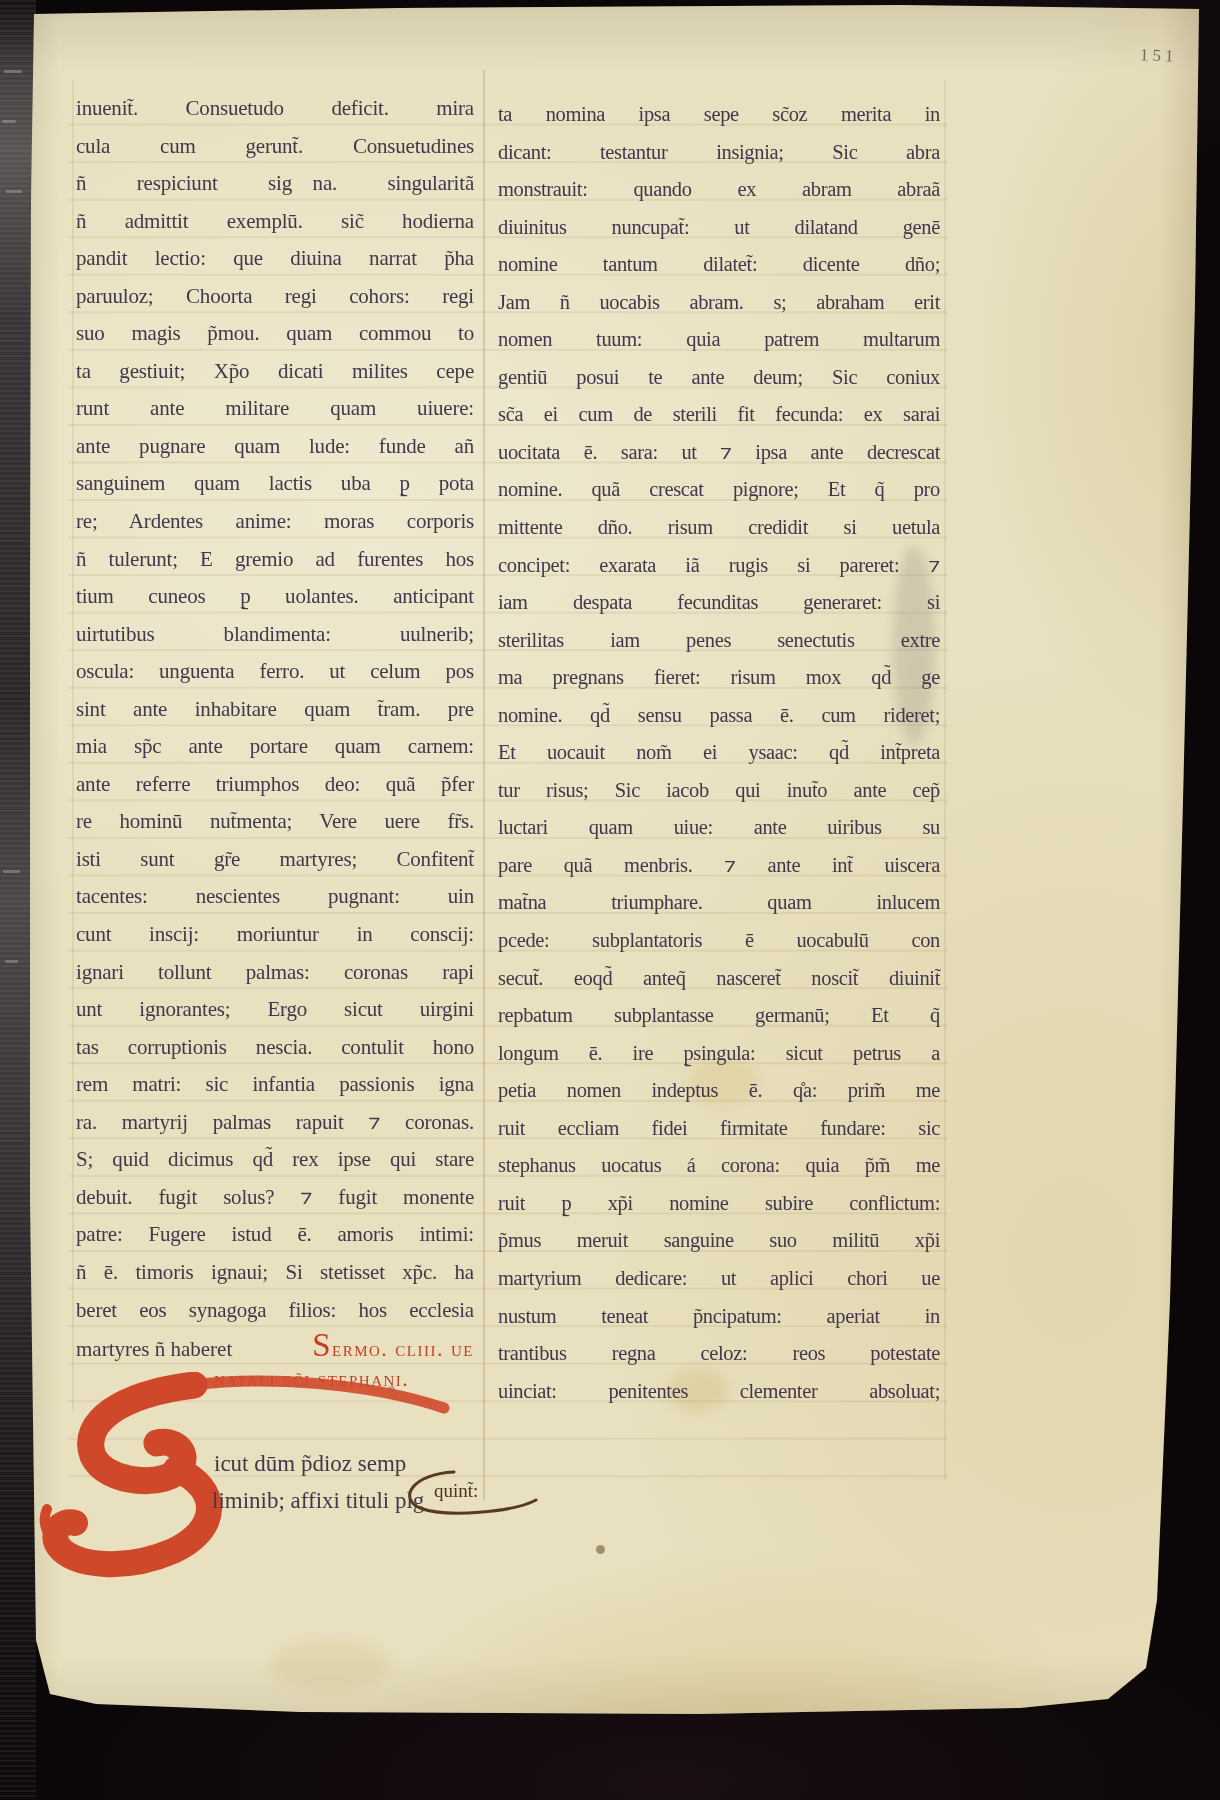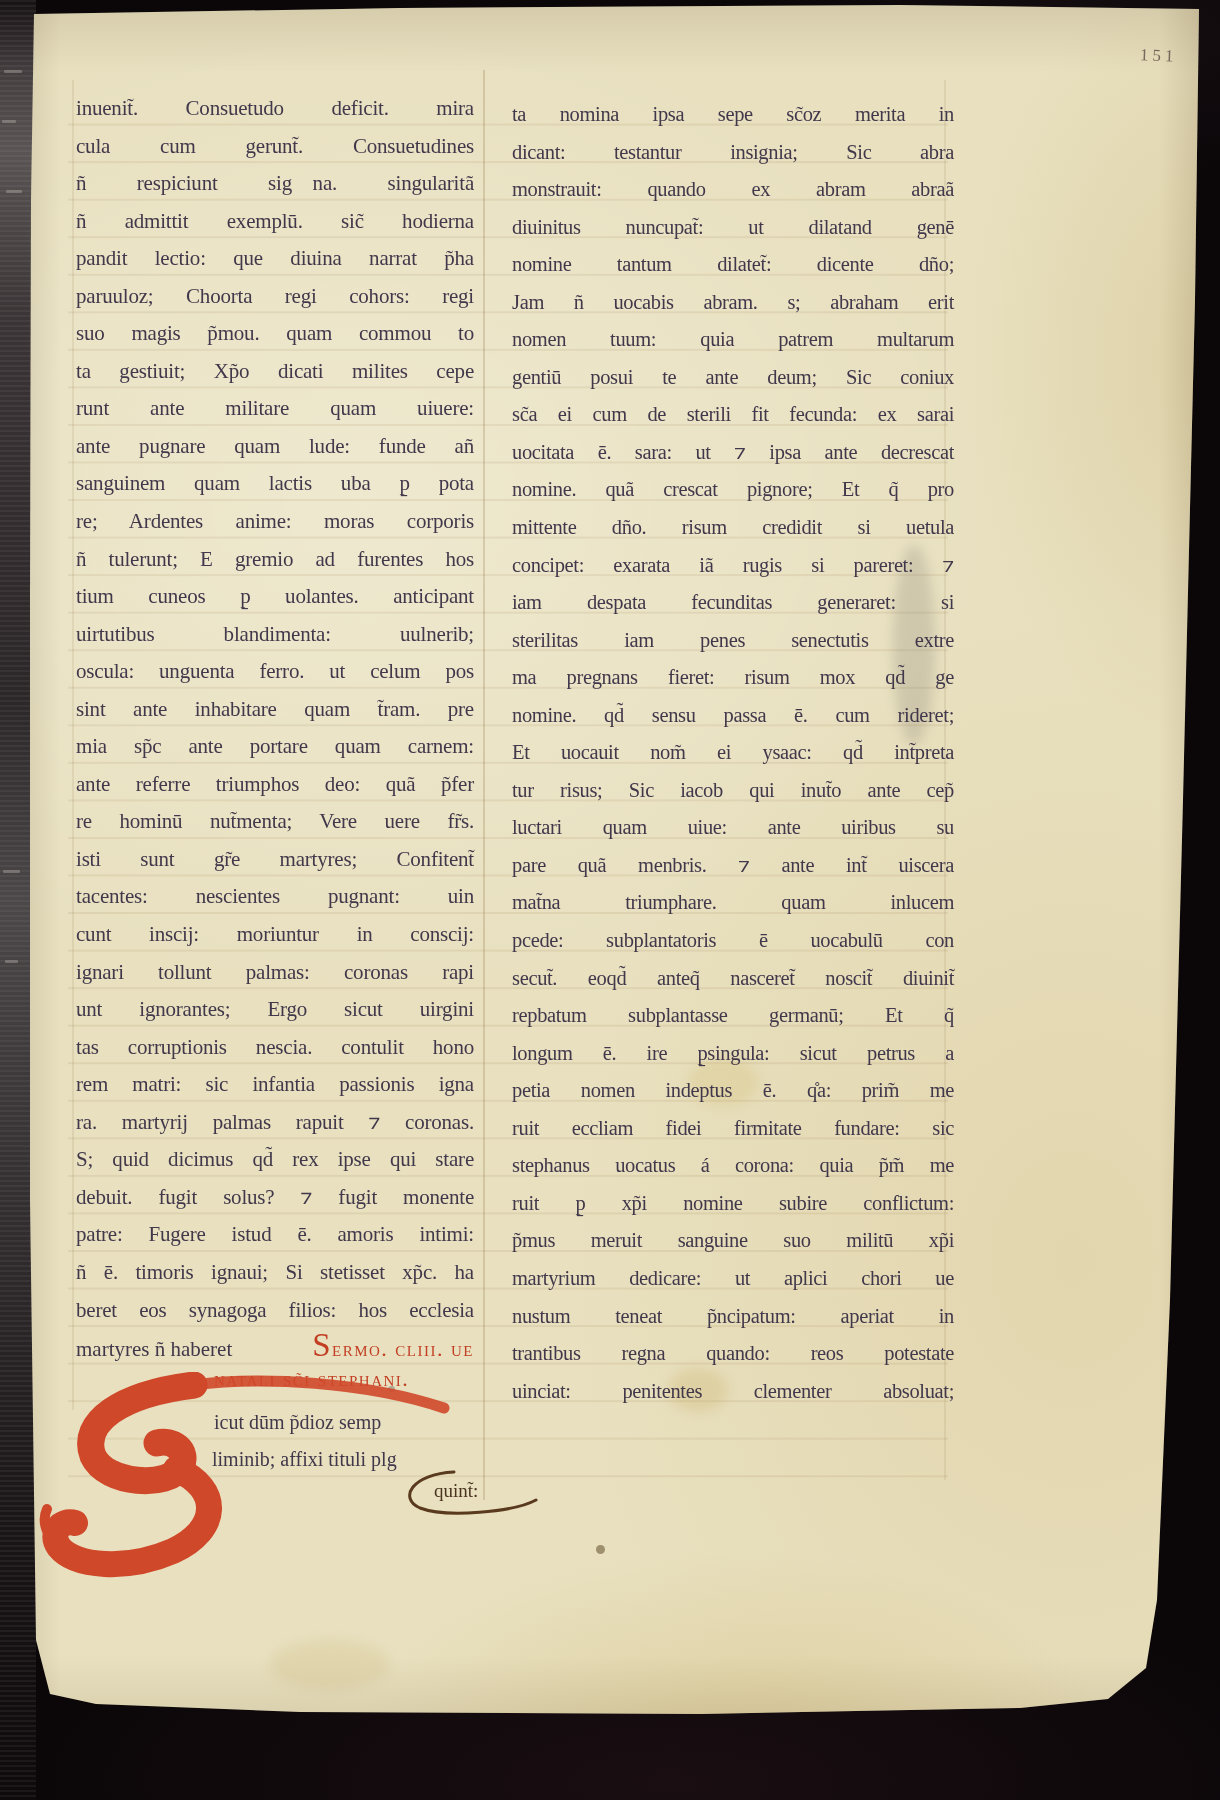--- a/index.html
+++ b/index.html
@@ -40,32 +40,32 @@
   .stain{position:absolute;border-radius:50%;filter:blur(6px);}
   .speck{position:absolute;border-radius:50%;}
 
   .folio{position:absolute;left:1140px;top:46px;color:#75695c;font-size:17px;
          letter-spacing:4px;transform:rotate(2deg);}
 
   .col{position:absolute;color:#42384b;}
   .col .ms-line, .ms-text{line-height:37.55px;font-size:21px;letter-spacing:-0.2px;
          white-space:nowrap;text-align:justify;text-align-last:justify;overflow:visible;}
   .col-left{left:76px;top:90px;width:398px;}
-  .col-right{left:512px;top:96px;width:442px;}
+  .col-right{left:498px;top:96px;width:442px;}
   .col-right .ms-line{font-size:20.5px;letter-spacing:-0.35px;}
 
   .mixed-line{position:absolute;left:76px;top:1327px;width:398px;display:flex;
       justify-content:space-between;align-items:baseline;line-height:37.55px;font-size:21px;}
   .ink{color:#42384b;}
   .rubric{color:#c23f24;font-variant:small-caps;letter-spacing:1.5px;}
   .rubric-inline{font-size:22px;margin-left:20px;}
   .rubric-inline::first-letter{font-size:150%;}
   .rubric-line2{position:absolute;left:214px;top:1366px;font-size:22px;}
 
-  .incipit{position:absolute;color:#42384b;font-size:20px;line-height:37.55px;white-space:nowrap;}
+  .incipit{position:absolute;color:#42384b;font-size:23px;line-height:37.55px;white-space:nowrap;margin-top:41px;}
   .incipit-1{left:214px;top:1404px;}
   .incipit-2{left:212px;top:1441px;text-align:right;}
   .catchword{position:absolute;left:428px;top:1478px;color:#4a3420;font-size:19px;}
   .catchword svg{position:absolute;left:-34px;top:-10px;}
   .catchword .cw{position:relative;z-index:2;}
 
   .initial-s{position:absolute;left:26px;top:1372px;width:440px;height:225px;}
 </style>
 </head>
 <body>
@@ -161,21 +161,21 @@
         <div class="ms-line">secut̃. eoqd̃ anteq̃ nasceret̃ noscit̃ diuinit̃</div>
         <div class="ms-line">repbatum subplantasse germanū; Et q̃</div>
         <div class="ms-line">longum ē. ire p̱singula: sicut petrus a</div>
         <div class="ms-line">petia nomen indeptus ē. q̊a: prim̃ me</div>
         <div class="ms-line">ruit eccliam fidei firmitate fundare: sic</div>
         <div class="ms-line">stephanus uocatus á corona: quia p̃m̃ me</div>
         <div class="ms-line">ruit p̱ xp̃i nomine subire conflictum:</div>
         <div class="ms-line">p̃mus meruit sanguine suo militū xp̃i</div>
         <div class="ms-line">martyrium dedicare: ut aplici chori ue</div>
         <div class="ms-line">nustum teneat p̃ncipatum: aperiat in</div>
-        <div class="ms-line">trantibus regna quando: reos potestate</div>
+        <div class="ms-line">trantibus regna celoz: reos potestate</div>
         <div class="ms-line">uinciat: penitentes clementer absoluat;</div>
       </div>
 
     <div class="mixed-line">
       <span class="ink">martyres ñ haberet</span>
       <span class="rubric rubric-inline">Sermo. cliii. ue</span>
     </div>
     <div class="rubric rubric-line2">natali sc̃i stephani.</div>
 
     <svg class="initial-s" viewBox="0 0 440 225">

